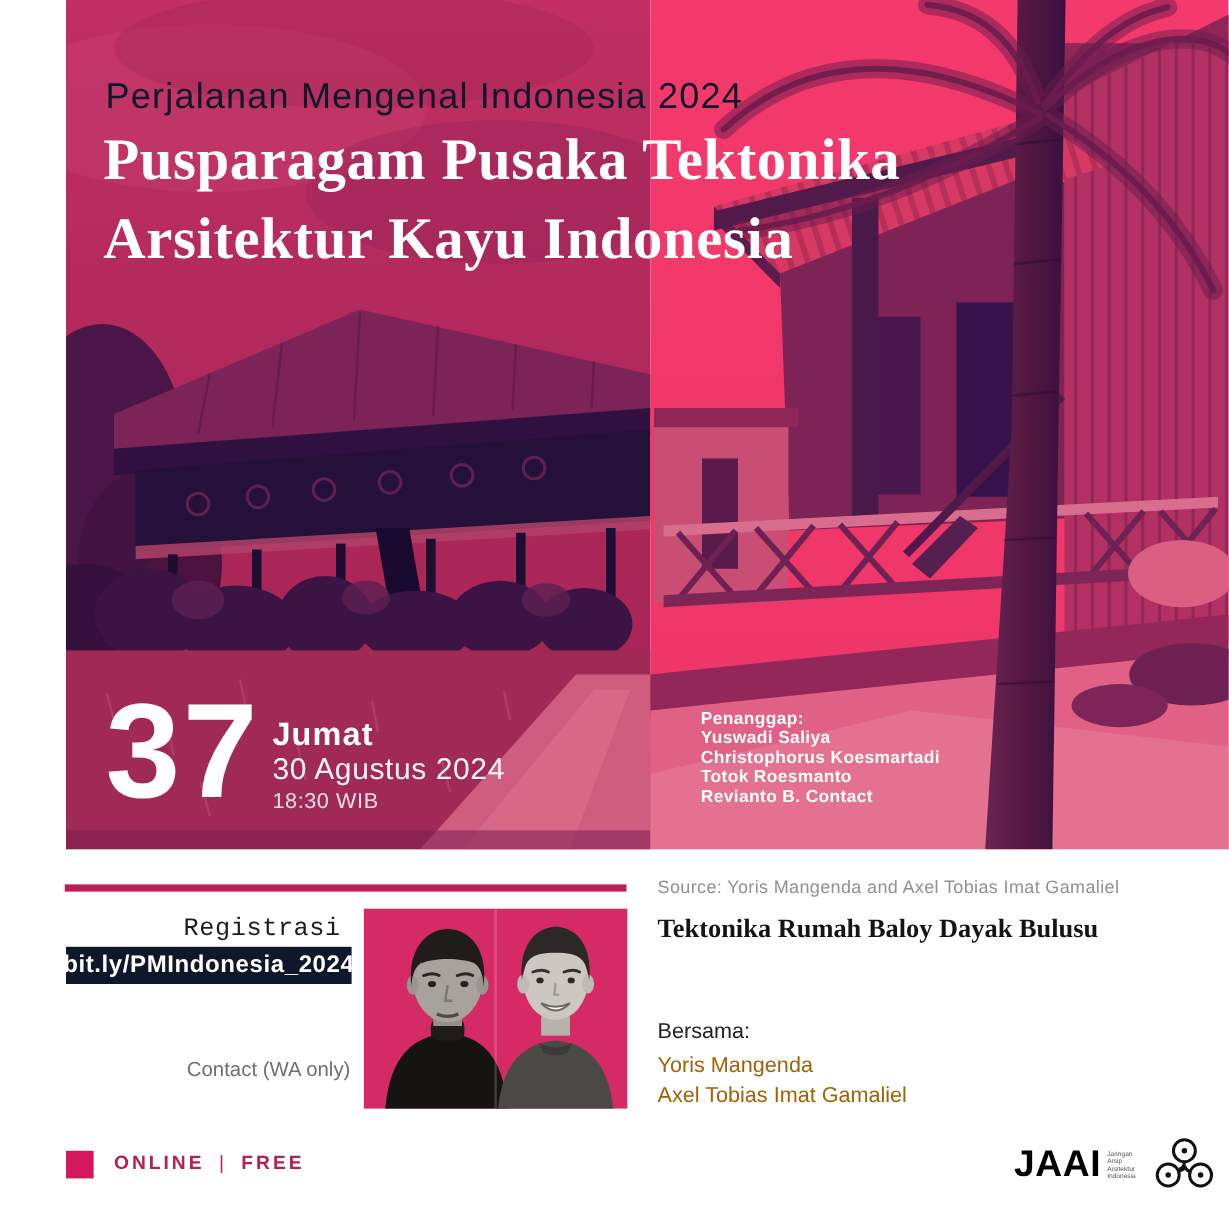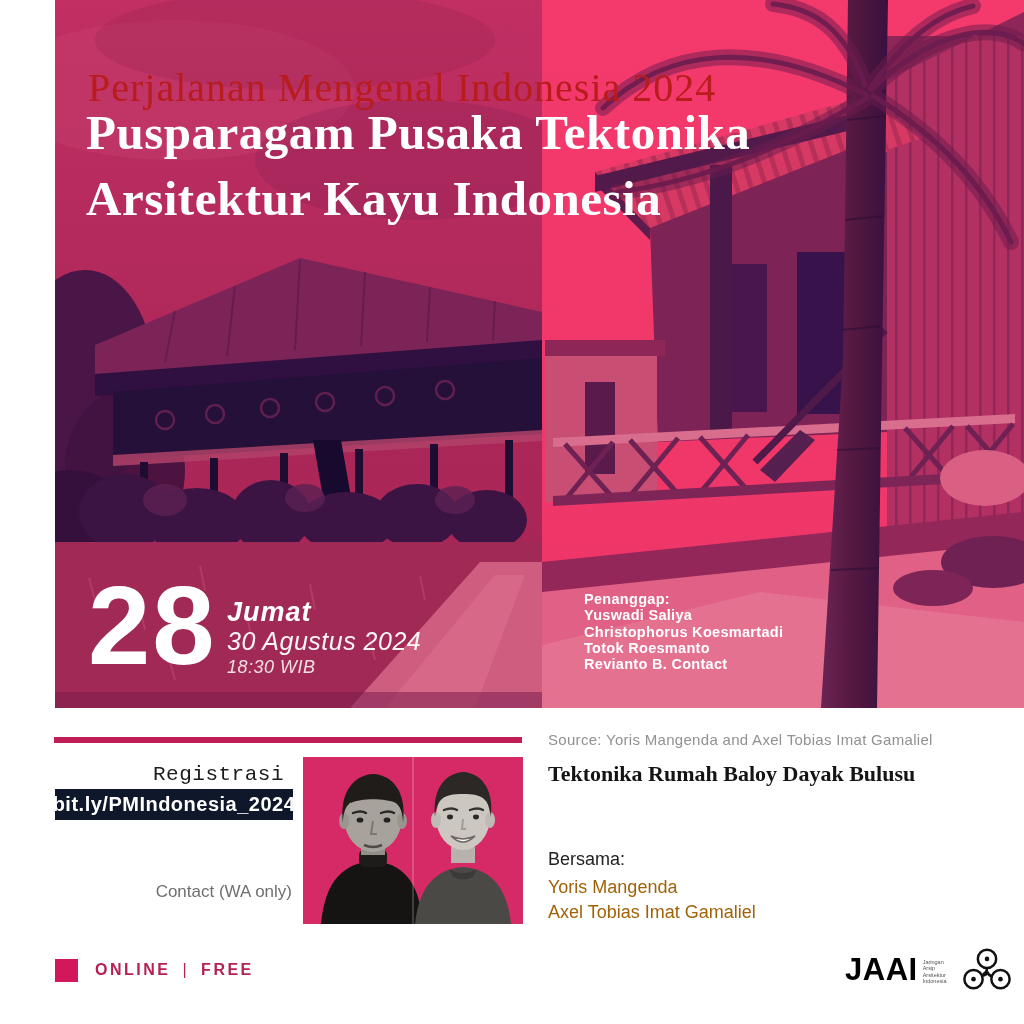--- a/index.html
+++ b/index.html
@@ -3,27 +3,27 @@
 <meta charset="utf-8">
 <style>
   * { margin:0; padding:0; box-sizing:border-box; }
   html,body { background:#ffffff; }
   body { font-family:"Liberation Sans","DejaVu Sans",sans-serif; }
   #canvas { position:relative; width:1024px; height:1024px; background:#ffffff; overflow:hidden; margin:0 auto; }
 
   
   .hero { position:absolute; left:55px; top:0; width:969px; height:708px; overflow:hidden; }
   .hero svg.scene { position:absolute; left:0; top:0; width:100%; height:100%; display:block; }
-  .eyebrow { position:absolute; left:33px; top:64px; font-family:Liberation Serif, serif;
-             font-size:40px; letter-spacing:1px; color:#b91c1c; }
+  .eyebrow { position:absolute; left:33px; top:64px; font-family:Liberation Sans, sans-serif;
+             font-size:30px; letter-spacing:1px; color:#0f172a; }
   .title { position:absolute; left:31px; top:100px; font-family:"Liberation Serif","DejaVu Serif",serif;
            font-weight:bold; font-size:49px; line-height:66px; color:#ffffff; letter-spacing:0.5px; }
   .datewrap { position:absolute; left:33px; top:576px; color:#ffffff; }
   .daynum { font-size:112px; font-weight:bold; line-height:100px; letter-spacing:2px; }
-  .dateside { position:absolute; left:172px; top:598px; width:260px; color:#ffffff;font-style:italic; }
+  .dateside { position:absolute; left:172px; top:598px; width:260px; color:#ffffff; }
   .dayname { font-size:27px; font-weight:bold; letter-spacing:1px; line-height:28px; }
   .datefull { font-size:25px; letter-spacing:0.5px; line-height:30px; opacity:.95; }
   .timetxt { font-size:18px; letter-spacing:0.5px; line-height:22px; opacity:.85; }
   .penanggap { position:absolute; left:493px; top:591px; color:#ffffff; font-weight:bold;
                font-size:14.5px; line-height:16.3px; letter-spacing:0.3px; }
   .penanggap div { white-space:nowrap;margin-left:36px; }
 
   
   .source { position:absolute; left:548px; top:731px; font-size:15px; color:#919191; letter-spacing:0.3px; }
   .rule { position:absolute; left:54px; top:737px; width:468px; height:6px; background:#c01d57; }
@@ -237,21 +237,21 @@
         </g>
       </g>
     </svg>
 
     <div class="eyebrow">Perjalanan Mengenal Indonesia 2024</div>
     <div class="title">
       <div>Pusparagam Pusaka Tektonika</div>
       <div>Arsitektur Kayu Indonesia</div>
     </div>
     <div class="datewrap">
-      <div class="daynum">28</div>
+      <div class="daynum">37</div>
     </div>
     <div class="dateside">
       <div class="dayname">Jumat</div>
       <div class="datefull">30 Agustus 2024</div>
       <div class="timetxt">18:30 WIB</div>
     </div>
     <div class="penanggap">
       <div>Penanggap:</div>
       <div>Yuswadi Saliya</div>
       <div>Christophorus Koesmartadi</div>

